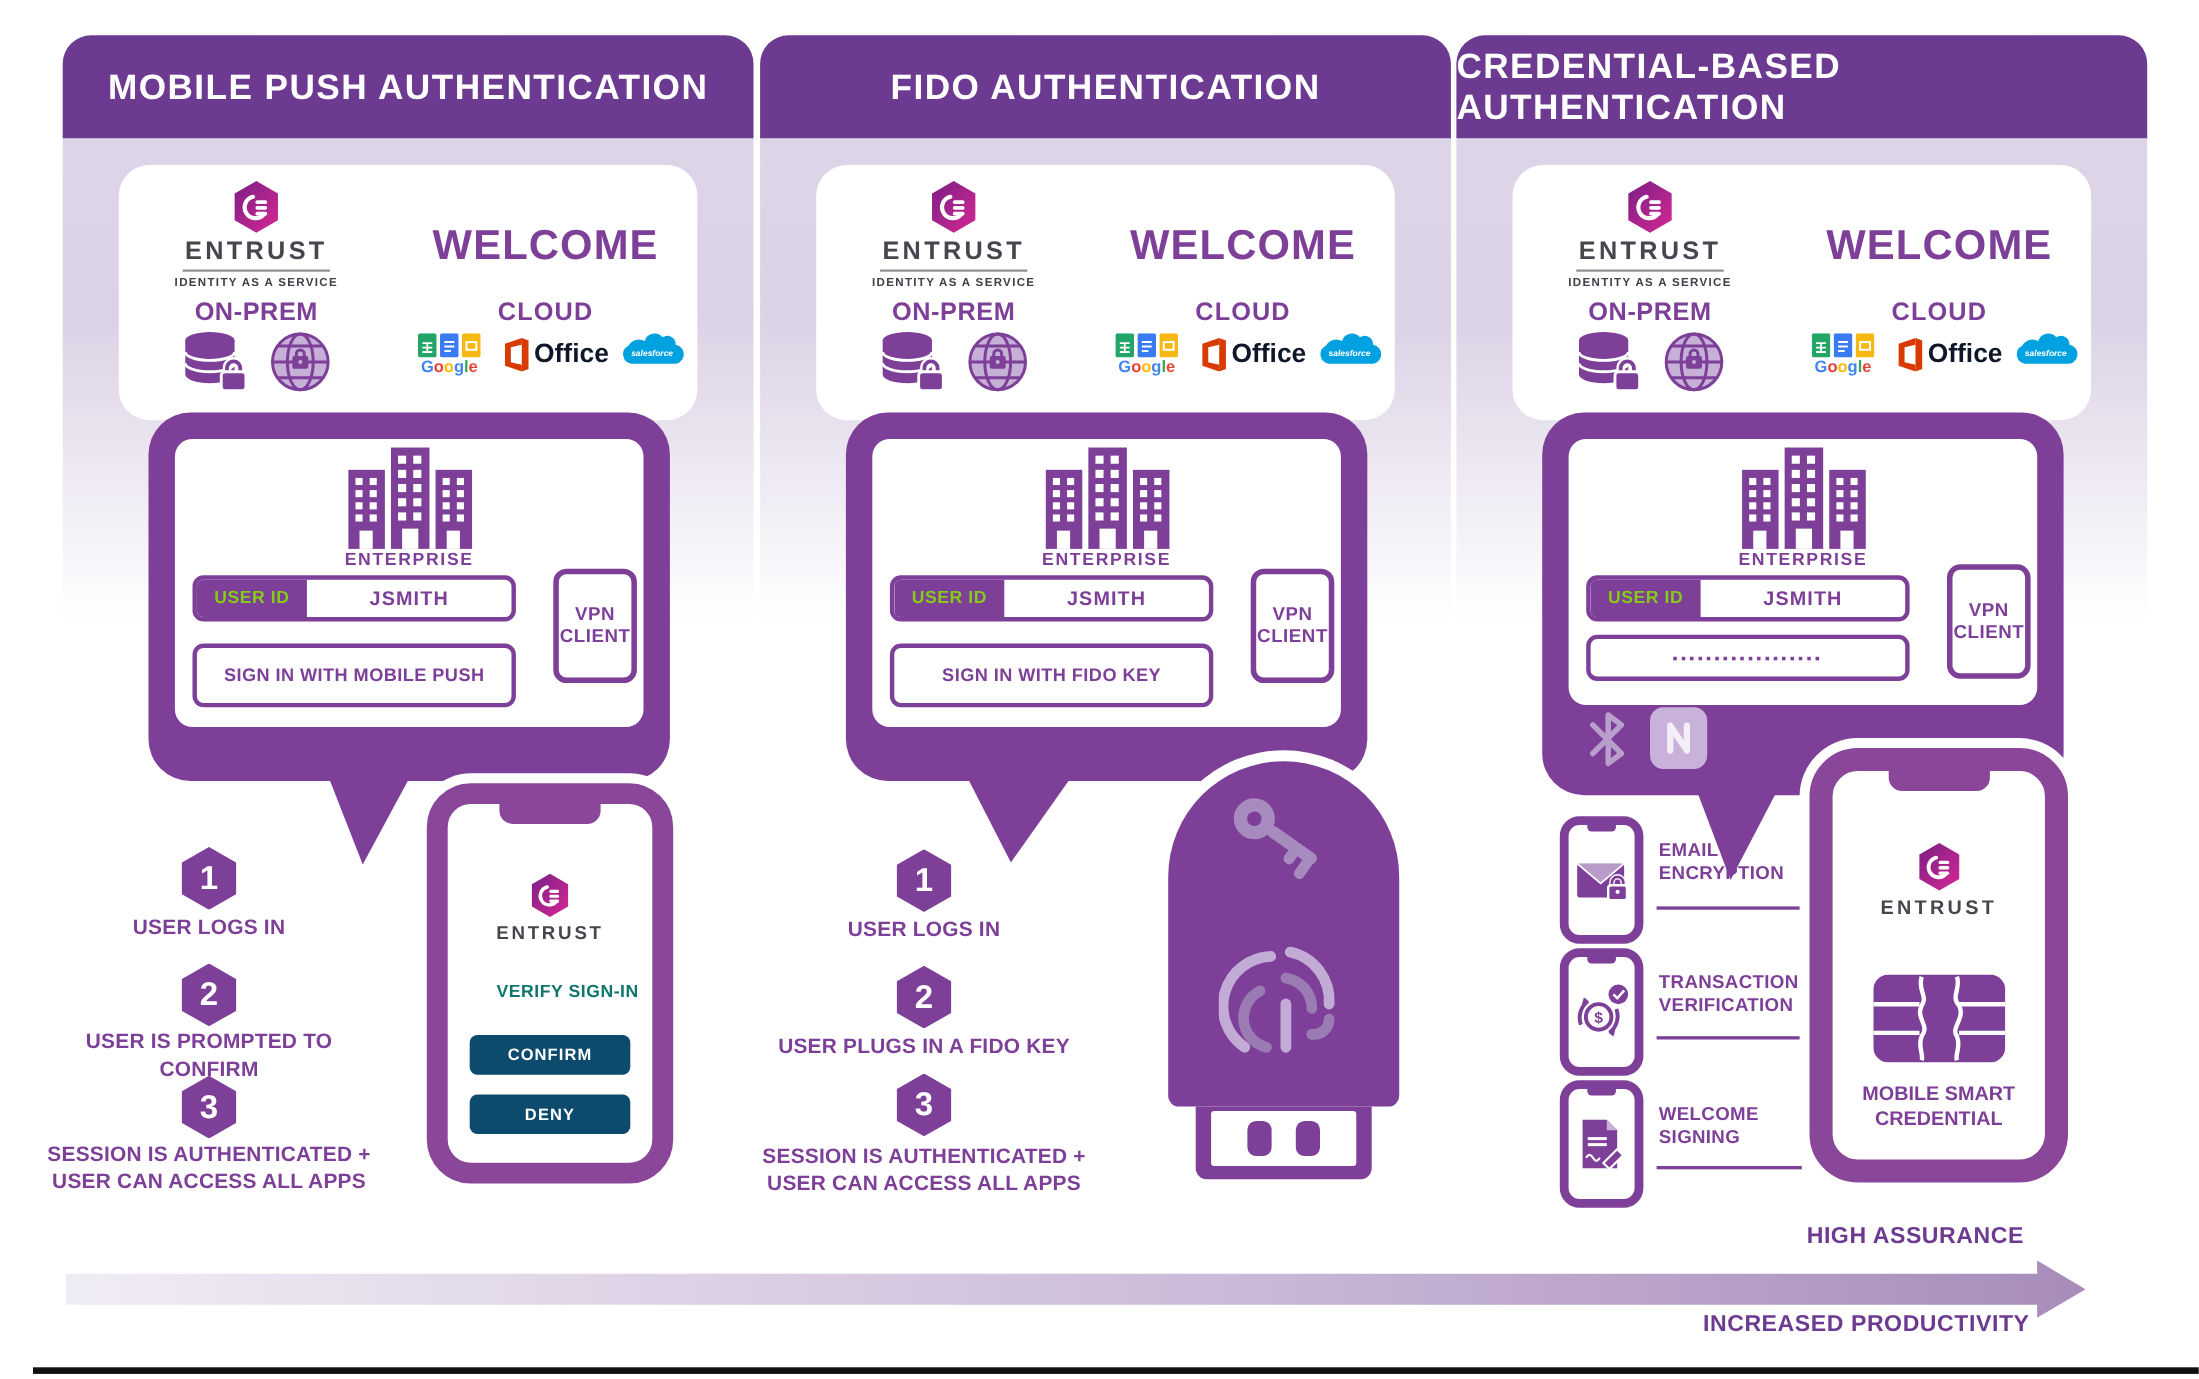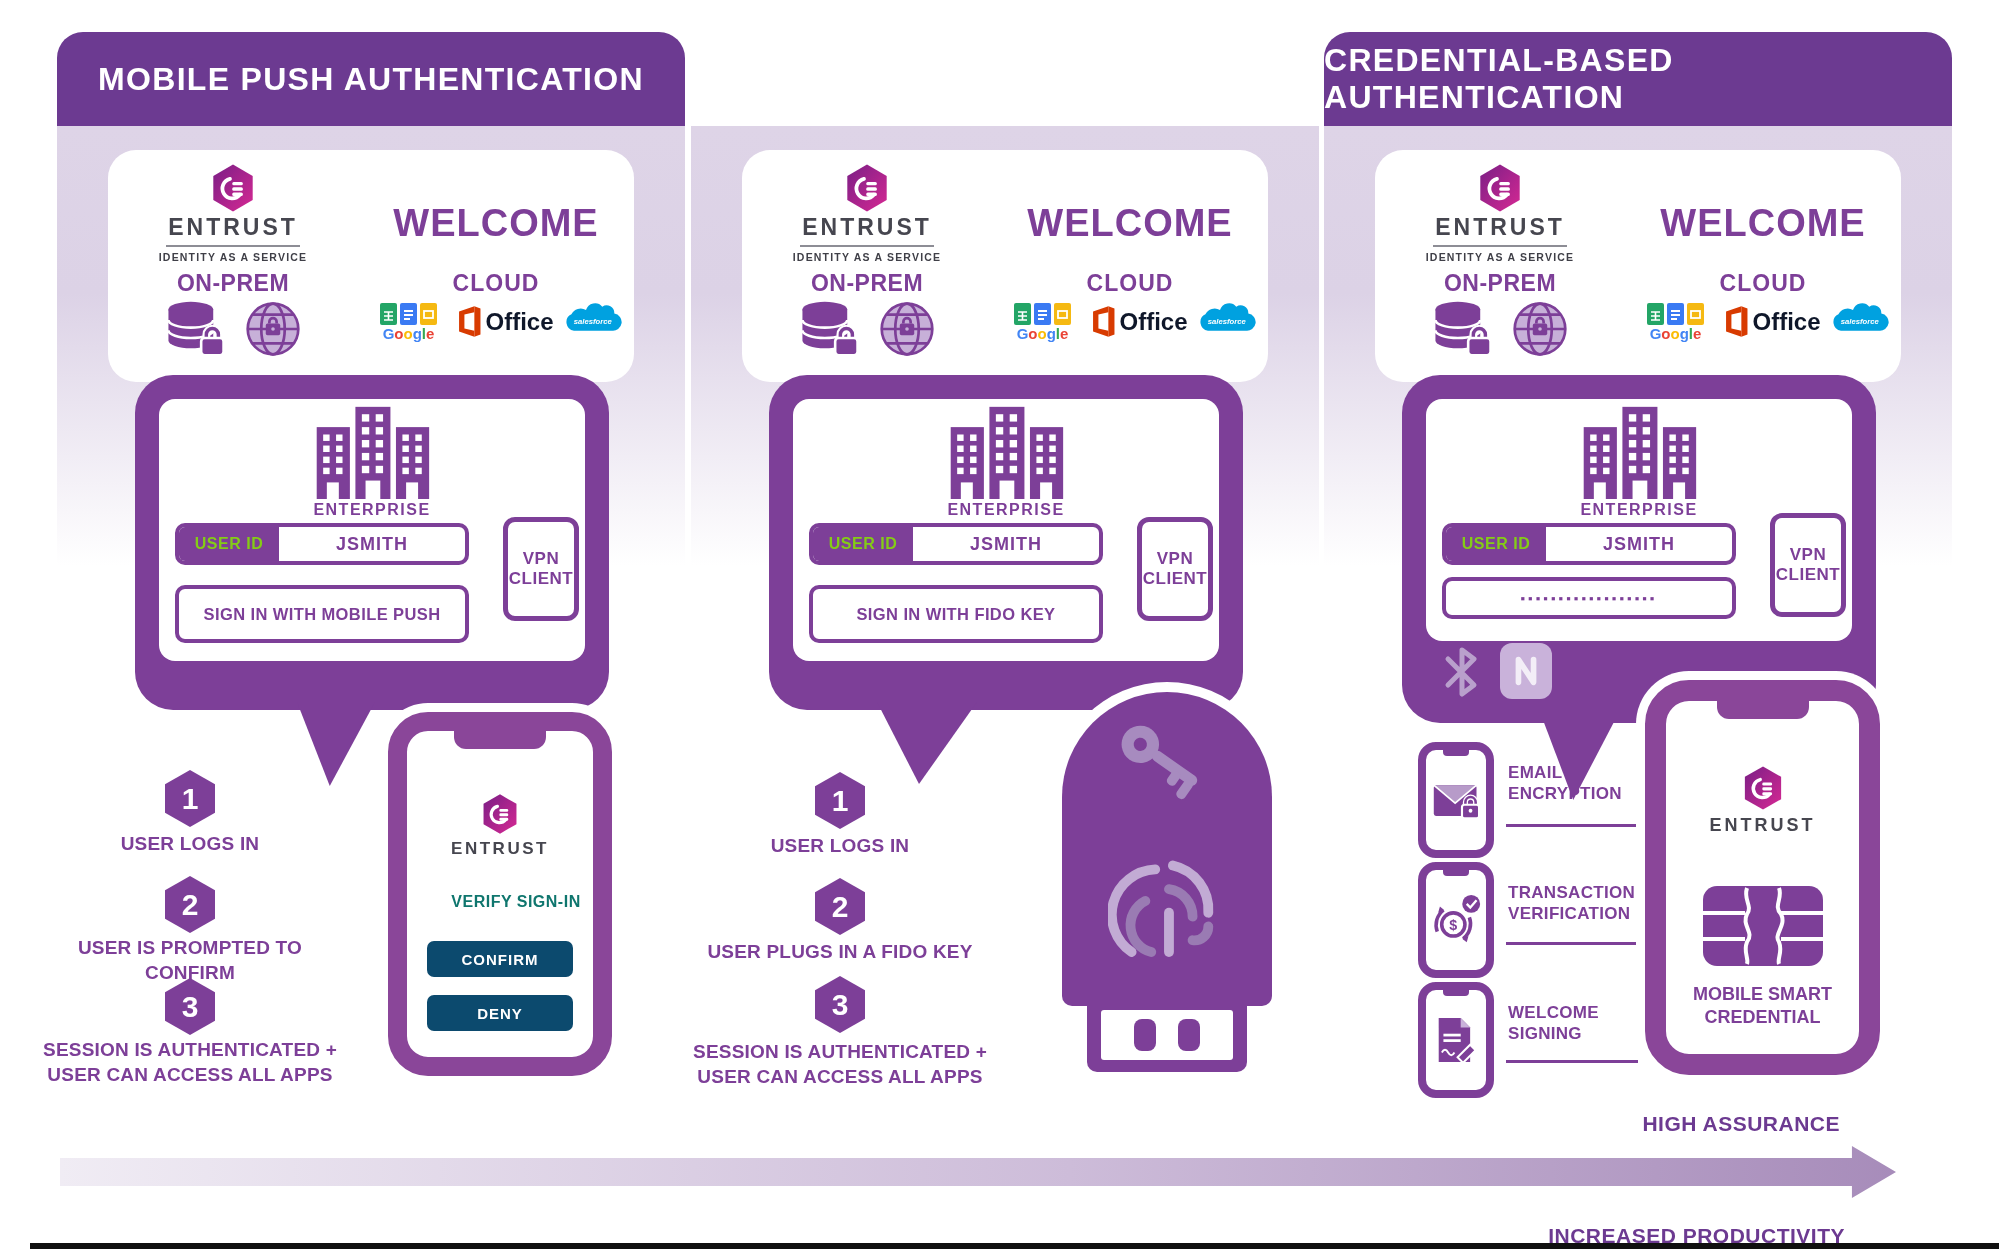--- a/index.html
+++ b/index.html
@@ -109,21 +109,21 @@
   .bp-chip{position:absolute;left:50%;transform:translateX(-50%);top:185px;width:120px;height:80px;}
   .bp-label{position:absolute;left:50%;transform:translateX(-50%);top:282px;width:180px;
     text-align:center;font-size:18px;font-weight:bold;color:#7d3f98;line-height:1.25;}
   
   .arrow{position:absolute;left:60px;top:1146px;width:1836px;height:52px;
     background:linear-gradient(90deg,#f0ecf4 0%,#cdbcd9 55%,#a78cba 100%);
     clip-path:polygon(0 23%,97.6% 23%,97.6% 0,100% 50%,97.6% 100%,97.6% 77%,0 77%);}
   .assurance{position:absolute;right:159px;top:1112px;font-size:21px;font-weight:bold;
     color:#6c3a91;letter-spacing:.5px;}
   .productivity{position:absolute;right:154px;top:1192px;font-size:21px;font-weight:bold;
-    color:#6c3a91;letter-spacing:.5px;margin-top:32px;}
+    color:#6c3a91;letter-spacing:.5px;}
   .bottom-bar{position:absolute;left:30px;top:1243px;width:1969px;height:6px;background:#101010;}
 </style>
 </head>
 <body>
 
 <svg width="0" height="0" style="position:absolute">
   <defs>
     <linearGradient id="hexgrad" x1="0" y1="0" x2="1" y2="1">
       <stop offset="0" stop-color="#7a1f86"></stop>
         <stop offset="1" stop-color="#d62893"></stop>
@@ -299,20 +299,23 @@
           </svg>
       </span>
       <div class="ph-brand">ENTRUST</div>
       <div class="ph-verify">VERIFY SIGN-IN</div>
       <div class="ph-btn" style="top:210px">CONFIRM</div>
       <div class="ph-btn" style="top:264px">DENY</div>
     </div>
   </section>
 
   <section class="panel" id="p2">
+    <div class="panel-header">
+      <span>FIDO AUTHENTICATION</span>
+    </div>
     <div class="panel-bg"></div>
 
     <div class="welcome-card">
       <span class="wc-hex">
         <svg viewBox="0 0 60 66" width="46" height="50">
             <path d="M30 2 L56 17 V49 L30 64 L4 49 V17 Z" fill="url(#hexgrad)"></path>
             <path d="M26 21 a13 13 0 1 0 13 21" stroke="#fff" stroke-width="5" fill="none" stroke-linecap="round"></path>
             <rect x="29" y="25" width="14" height="4.5" rx="2" fill="#fff"></rect>
             <rect x="29" y="32" width="14" height="4.5" rx="2" fill="#fff"></rect>
             <rect x="29" y="39" width="14" height="4.5" rx="2" fill="#fff"></rect>

